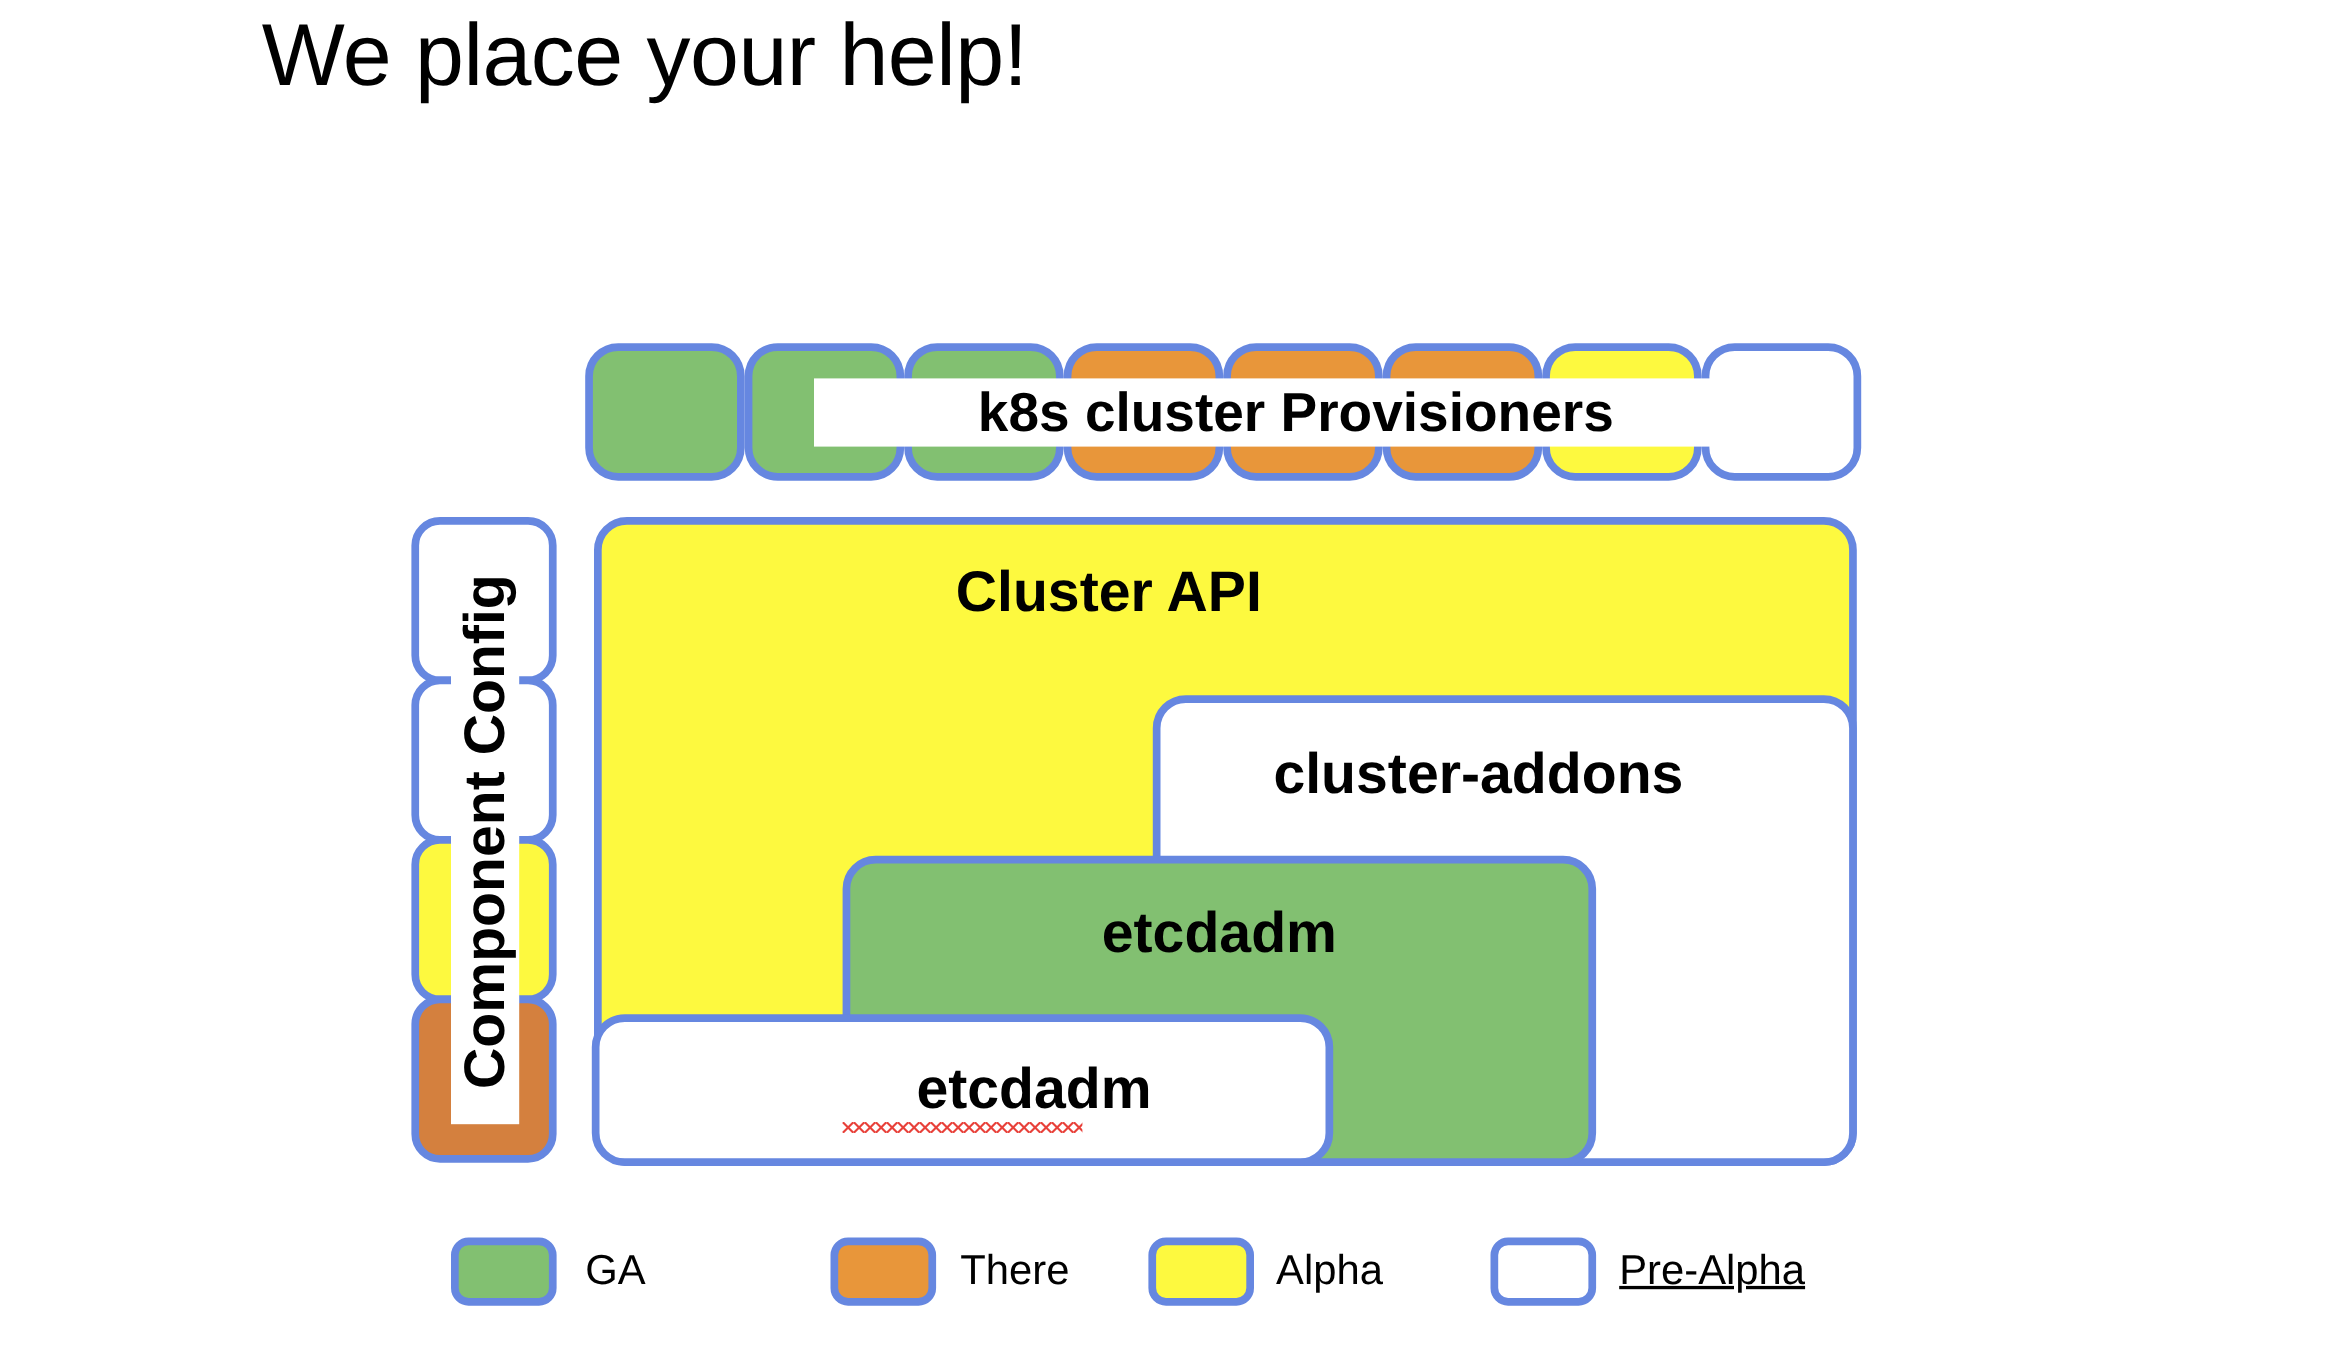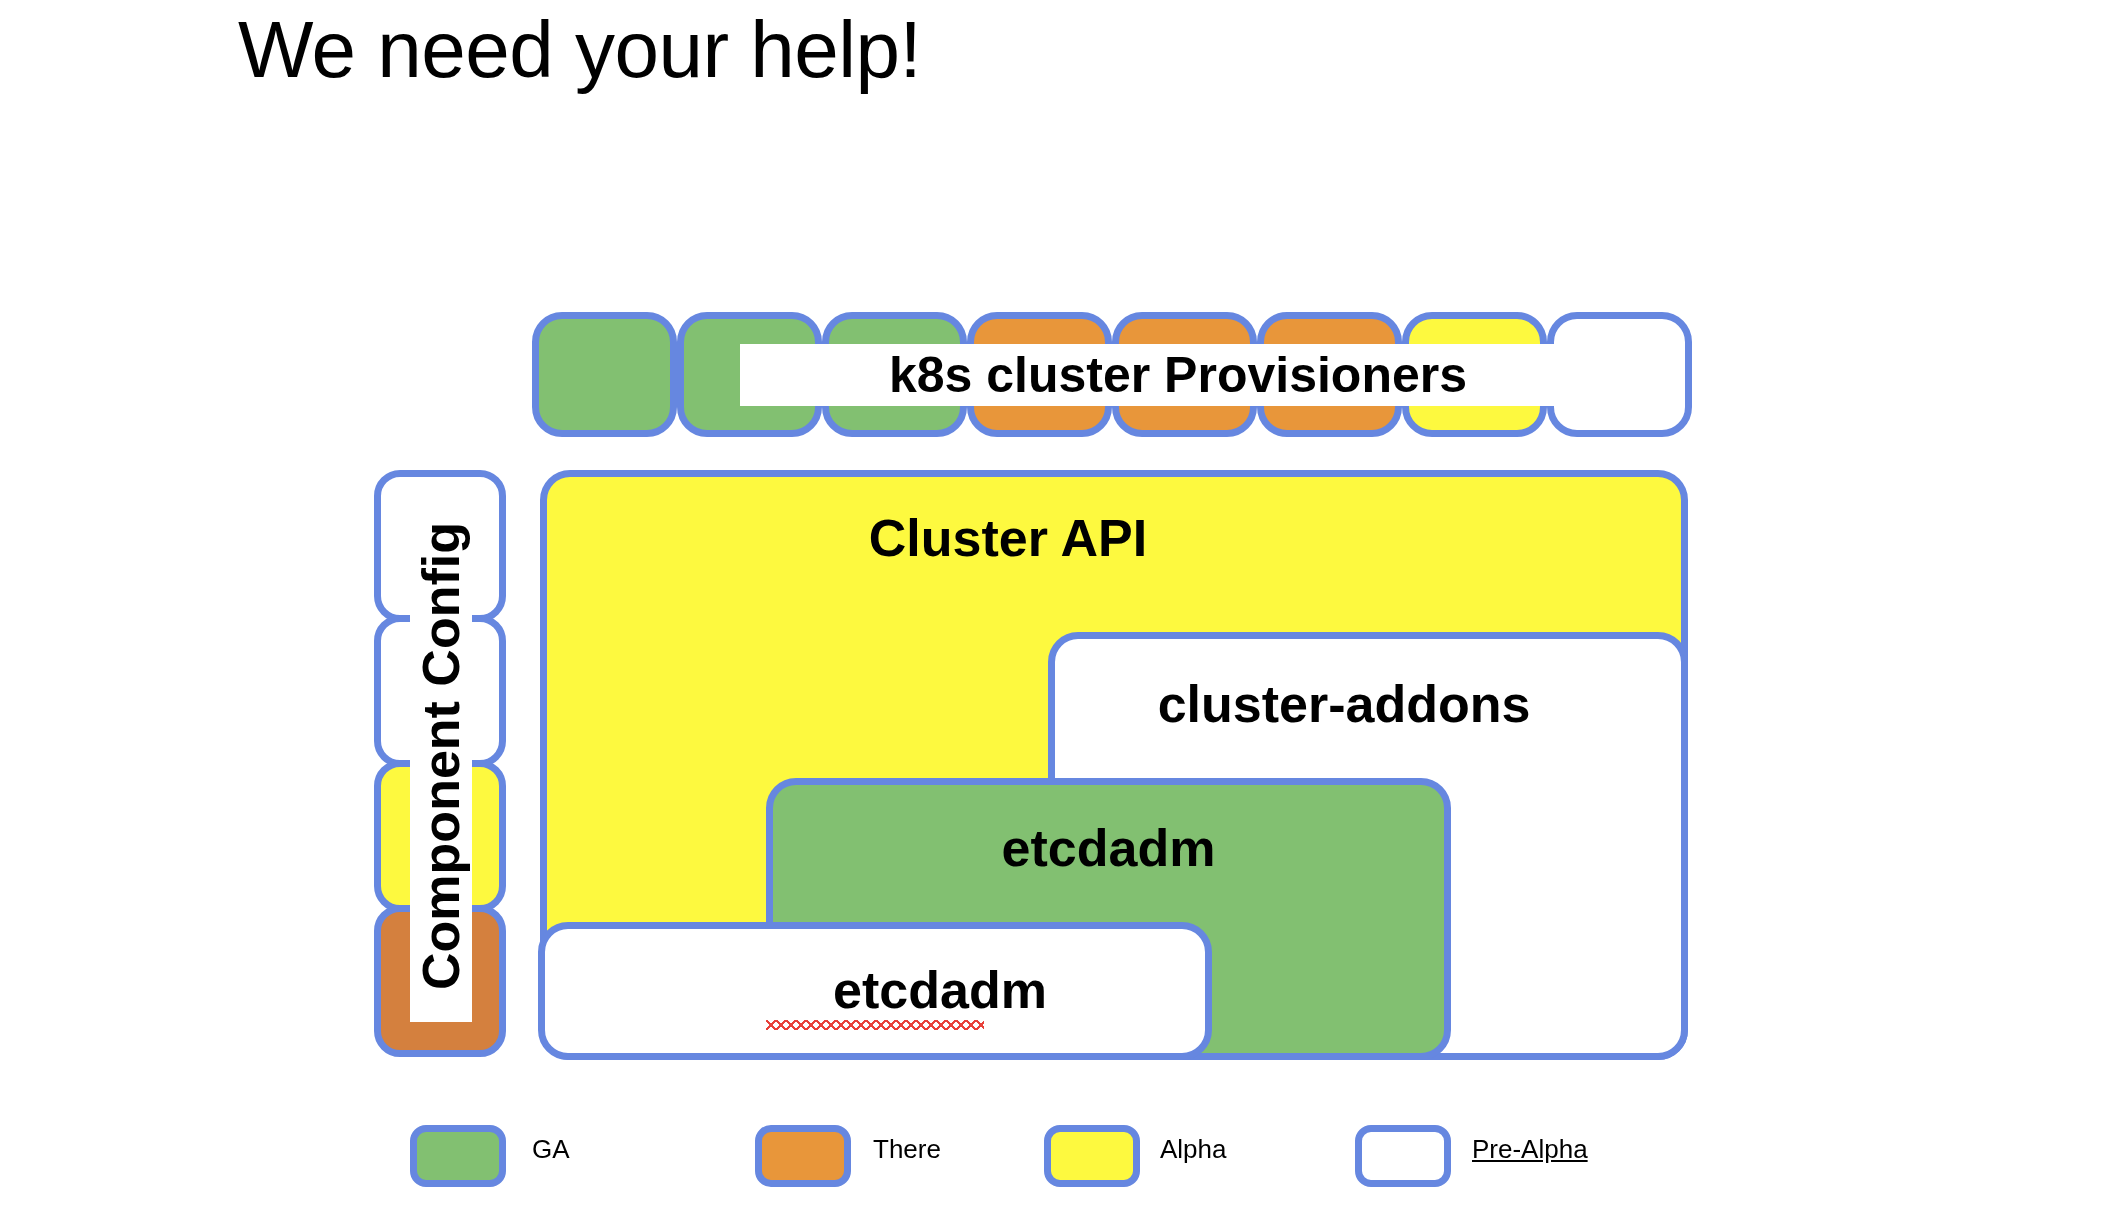--- a/index.html
+++ b/index.html
@@ -109,31 +109,31 @@
 
   
   .legend-swatch {
     position: absolute;
     box-sizing: border-box;
     border: 7px solid #6687e0;
     border-radius: 16px;
   }
   .legend-text {
     position: absolute;
-    font-size: 26px;
+    font-size: 38px;
     color: #000000;
     white-space: nowrap;
   }
 </style>
 </head>
 <body>
 
 <div id="slide">
 
-  <div class="slide-title">We need your help!</div>
+  <div class="slide-title">We place your help!</div>
 
 
   <div>
     <div class="node sq ga" style="left:532px;  top:312px; width:145px; height:125px;"></div>
     <div class="node sq ga" style="left:677px;  top:312px; width:145px; height:125px;"></div>
     <div class="node sq ga" style="left:822px;  top:312px; width:145px; height:125px;"></div>
     <div class="node sq beta" style="left:967px;  top:312px; width:145px; height:125px;"></div>
     <div class="node sq beta" style="left:1112px; top:312px; width:145px; height:125px;"></div>
     <div class="node sq beta" style="left:1257px; top:312px; width:145px; height:125px;"></div>
     <div class="node sq alpha" style="left:1402px; top:312px; width:145px; height:125px;"></div>

